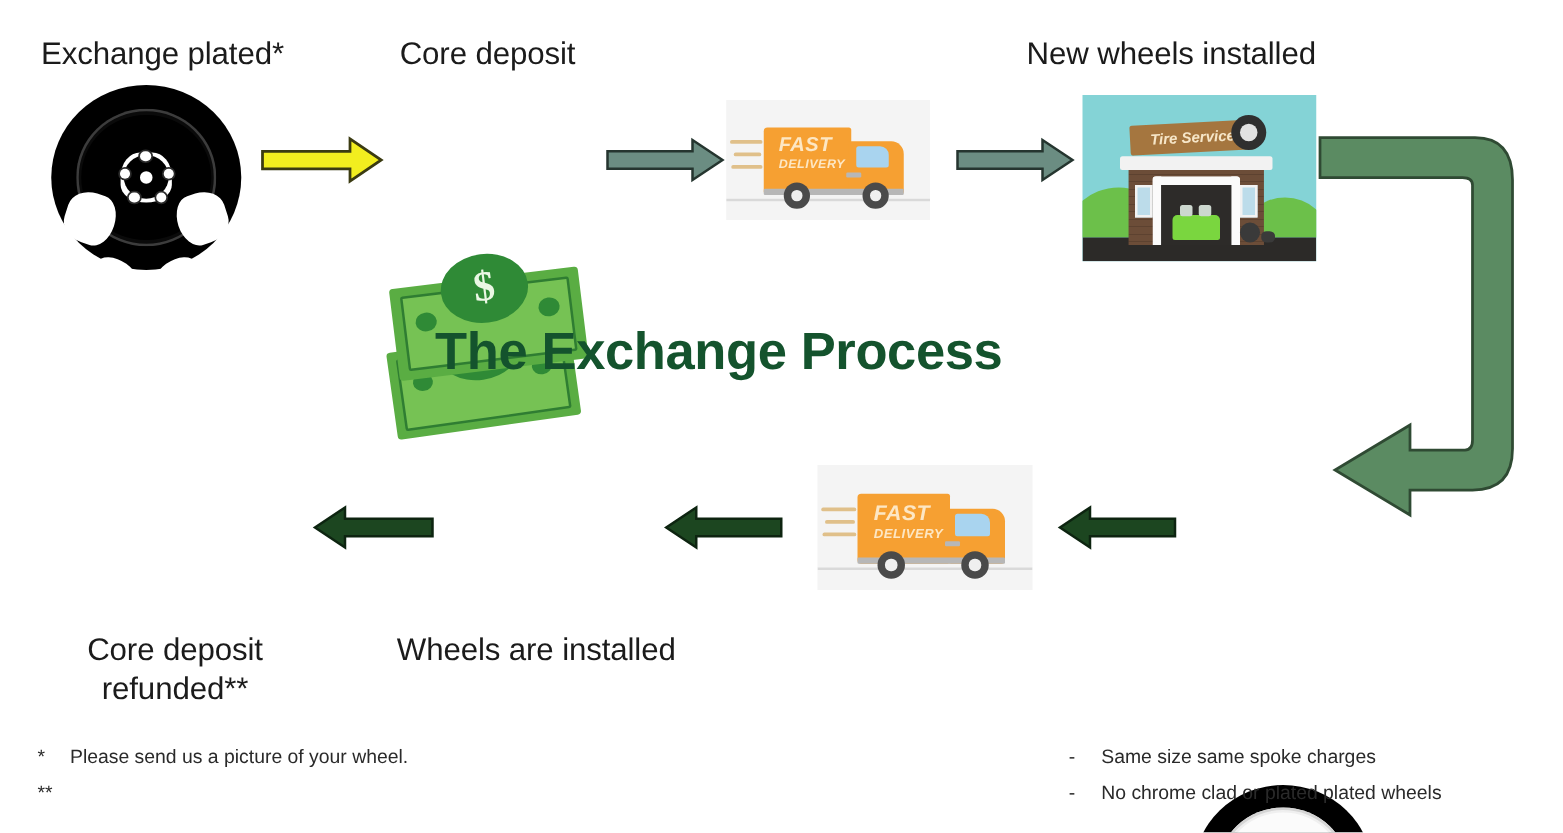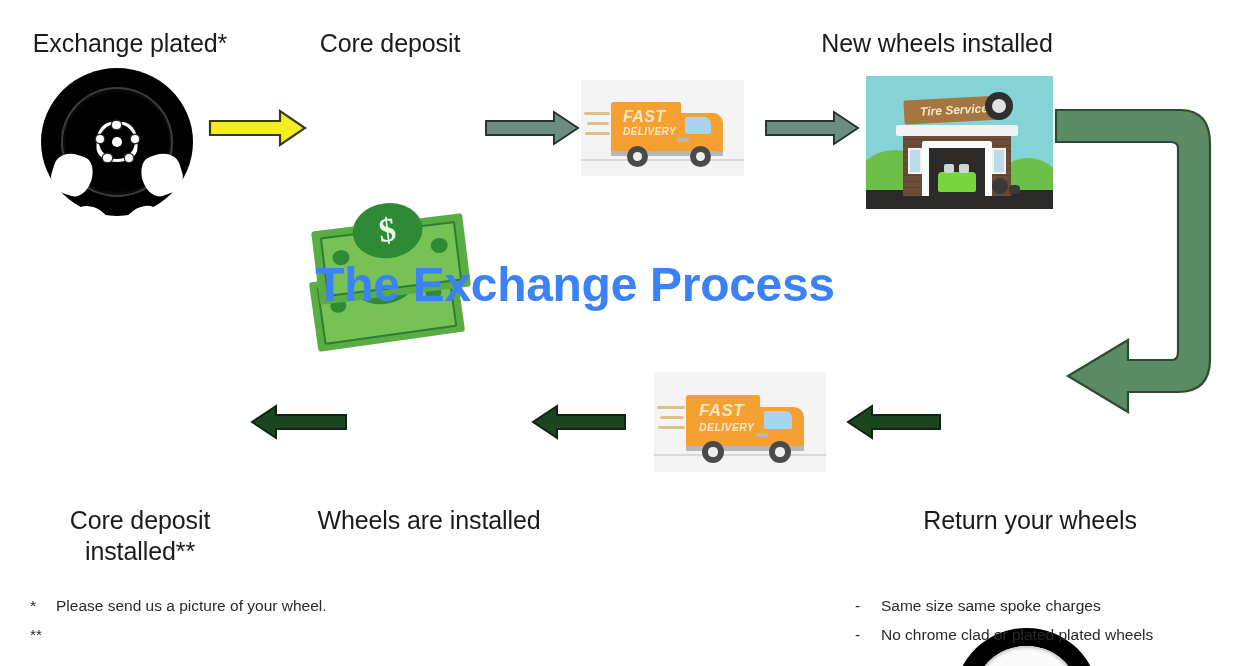--- a/index.html
+++ b/index.html
@@ -24,23 +24,23 @@
     font-size: 25px;
     color: #1b1b1b;
     text-align: center;
     line-height: 1.25;
     white-space: nowrap;
     letter-spacing: -0.1px;
   }
   .label.wrap { white-space: normal; }
 
   .title {
-    font-size: 48px;
+    font-size: 42px;
     font-weight: bold;
-    color: #3b82f6;
+    color: #14532d;
     text-align: center;
     white-space: nowrap;
     letter-spacing: -0.3px;
   }
 
   .footnote {
     font-size: 15.5px;
     color: #2a2a2a;
     line-height: 1.85;
     white-space: nowrap;
@@ -421,21 +421,20 @@
   <div class="abs title" style="left:0px; top:257px; width:1150px;">The Exchange Process</div>
 
   <div class="abs wheel" style="left:955px; top:352px; width:143px; height:138px;">
     <div class="tire"></div>
     <div class="tread"></div>
     <div class="rimring"></div>
     <div class="rimface"></div>
 
   </div>
 
-  <div class="abs label" style="left:895px; top:505px; width:270px;">Return your wheels</div>
 
   <svg class="arrow-svg" style="left:842px; top:404px;" width="100" height="36" viewBox="0 0 100 36">
     <polygon points="98,11 30,11 30,2 6,18 30,34 30,25 98,25" fill="#1c4620" stroke="#0d2410" stroke-width="2" stroke-linejoin="miter"></polygon>
   </svg>
 
   <div class="truckcard" style="left:654px; top:372px; width:172px; height:100px;">
     <div class="truck-ground"></div>
     <div class="speedline" style="left:3px; top:34px; width:28px;"></div>
     <div class="speedline" style="left:6px; top:44px; width:24px;"></div>
     <div class="speedline" style="left:4px; top:54px; width:27px;"></div>
@@ -457,21 +456,21 @@
   </svg>
 
   <div class="abs label" style="left:300px; top:505px; width:258px;">Wheels are installed</div>
 
   <svg class="arrow-svg" style="left:246px; top:404px;" width="102" height="36" viewBox="0 0 102 36">
     <polygon points="100,11 30,11 30,2 6,18 30,34 30,25 100,25" fill="#1c4620" stroke="#0d2410" stroke-width="2" stroke-linejoin="miter"></polygon>
   </svg>
 
   <div class="abs label wrap" style="left:25px; top:505px; width:230px;">
     <div>Core deposit</div>
-    <div>installed**</div>
+    <div>refunded**</div>
   </div>
 
   <div class="abs footnote" style="left:30px; top:592px;">
     <div class="fn-row">
       <span class="fn-mark">*</span>
       <span>Please send us a picture of your wheel.</span>
     </div>
     <div class="fn-row">
       <span class="fn-mark">**</span>
     </div>

